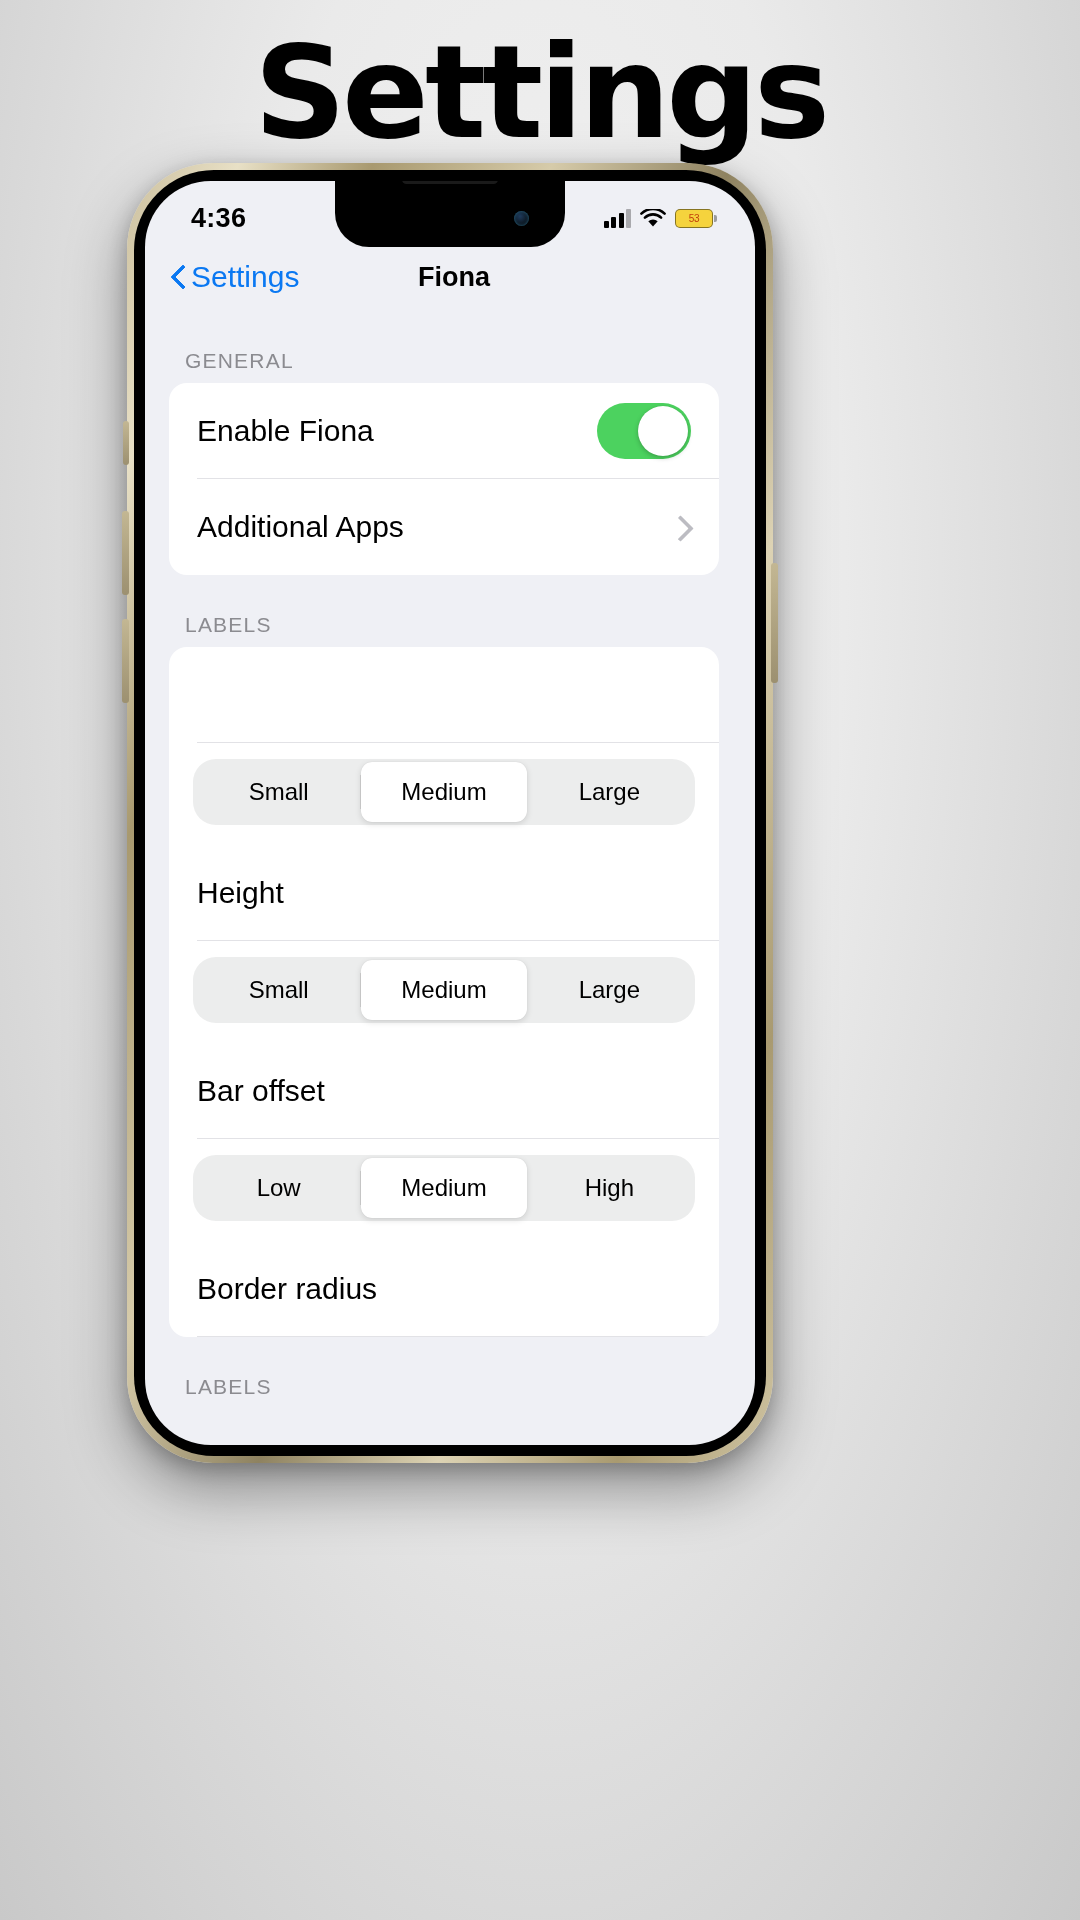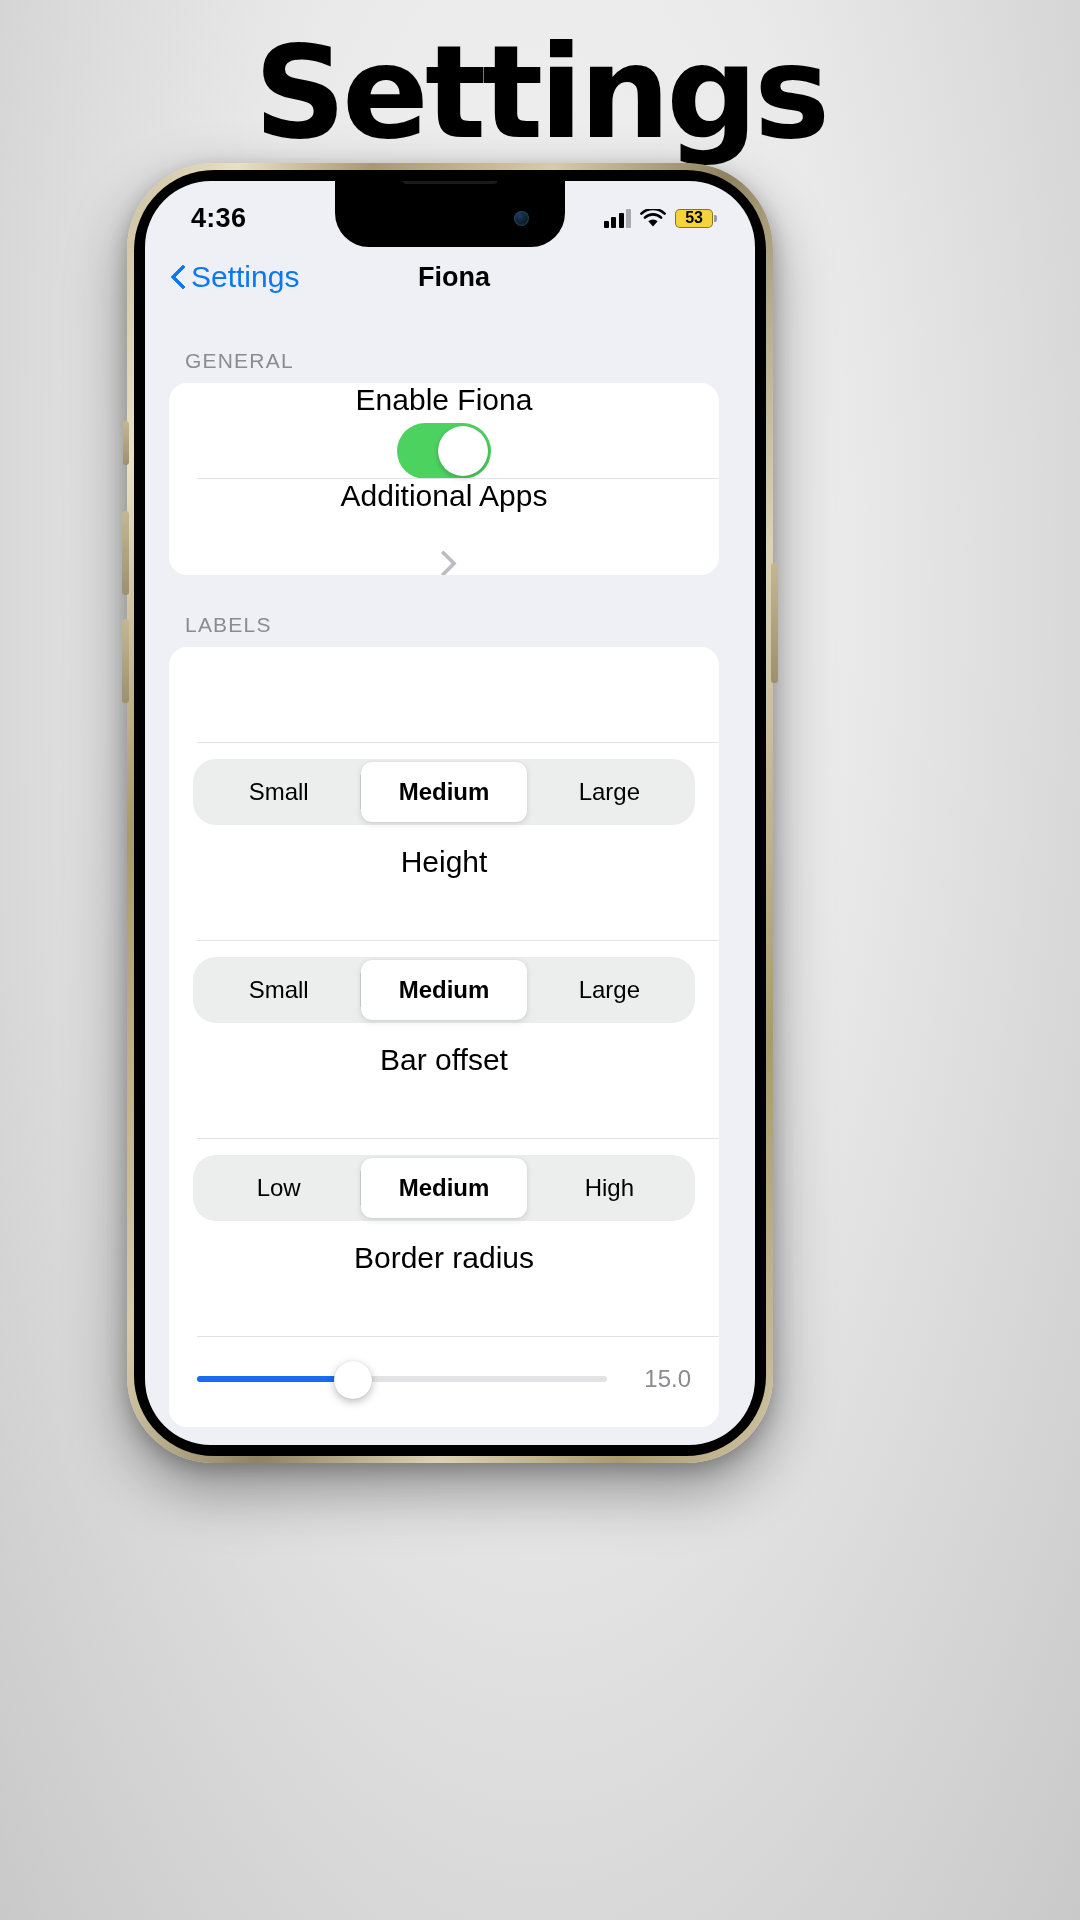--- a/index.html
+++ b/index.html
@@ -110,21 +110,21 @@
     position: relative; width: 38px; height: 19px;
     border: 1.8px solid rgba(0,0,0,.45); border-radius: 5px;
     display: flex; align-items: center; justify-content: center;
     background: #f5d33d;
   }
   .battery::after {
     content:""; position: absolute; right: -5px; top: 5.5px;
     width: 3px; height: 7px; border-radius: 0 2px 2px 0;
     background: rgba(0,0,0,.35);
   }
-  .battery span { font-size: 16px; font-weight: 700; color: #000000; letter-spacing: -.2px; }
+  .battery span { font-size: 10px; font-weight: 400; color: #c2410c; letter-spacing: -.2px; }
 
   
   .navbar {
     position: relative;
     height: 68px;
     display: flex; align-items: center;
     padding: 0 26px;
   }
   .nav-back {
     display: flex; align-items: center; gap: 6px;
@@ -162,21 +162,20 @@
     margin: 0 24px;
     background: #fff;
     border-radius: 18px;
     overflow: hidden;
   }
   .row {
     position: relative;
     min-height: 96px;
     display: flex; align-items: center;
     padding: 0 28px;
-    flex-direction: column;
   }
   .row-label { font-size: 30px; color: #000; flex: 1; }
   .row-sep {
     position: absolute; left: 28px; right: 0; bottom: 0;
     height: 1px; background: #e2e2e6;
   }
 
   
   .toggle {
     width: 94px; height: 56px; border-radius: 28px;
@@ -219,21 +218,21 @@
   .seg {
     flex: 1; text-align: center;
     font-size: 24px; color: #000;
     padding: 16px 0;
     border-radius: 11px;
     cursor: pointer;
     position: relative; z-index: 2;
   }
   .seg.sel {
     background: #fff;
-    font-weight: 700;
+    font-weight: 400;
     box-shadow: 0 2px 6px rgba(0,0,0,.13), 0 0 1px rgba(0,0,0,.12);
   }
   .seg:not(.sel)::after {
     content:""; position: absolute; right: 0; top: 22%;
     height: 56%; width: 1px; background: rgba(0,0,0,.10);
   }
   .seg:last-child:not(.sel)::after { display: none; }
   .seg.sel + .seg::after { }
 
   
@@ -365,27 +364,19 @@
             <div class="seg">Low</div>
             <div class="seg sel">Medium</div>
             <div class="seg">High</div>
           </div>
         </div>
 
         <div class="row">
           <div class="row-label">Border radius</div>
           <div class="row-sep"></div>
         </div>
-        <div class="slider-row">
-          <div class="slider" id="br-slider">
-            <div class="track"></div>
-            <div class="fill" style="width: 38%;"></div>
-            <div class="thumb" style="left: 38%;"></div>
-          </div>
-          <div class="slider-value">15.0</div>
-        </div>
       </div>
 
       <div class="sec-header">LABELS</div>
 
     </div>
   </div>
 </div>
 
 </body></html>

